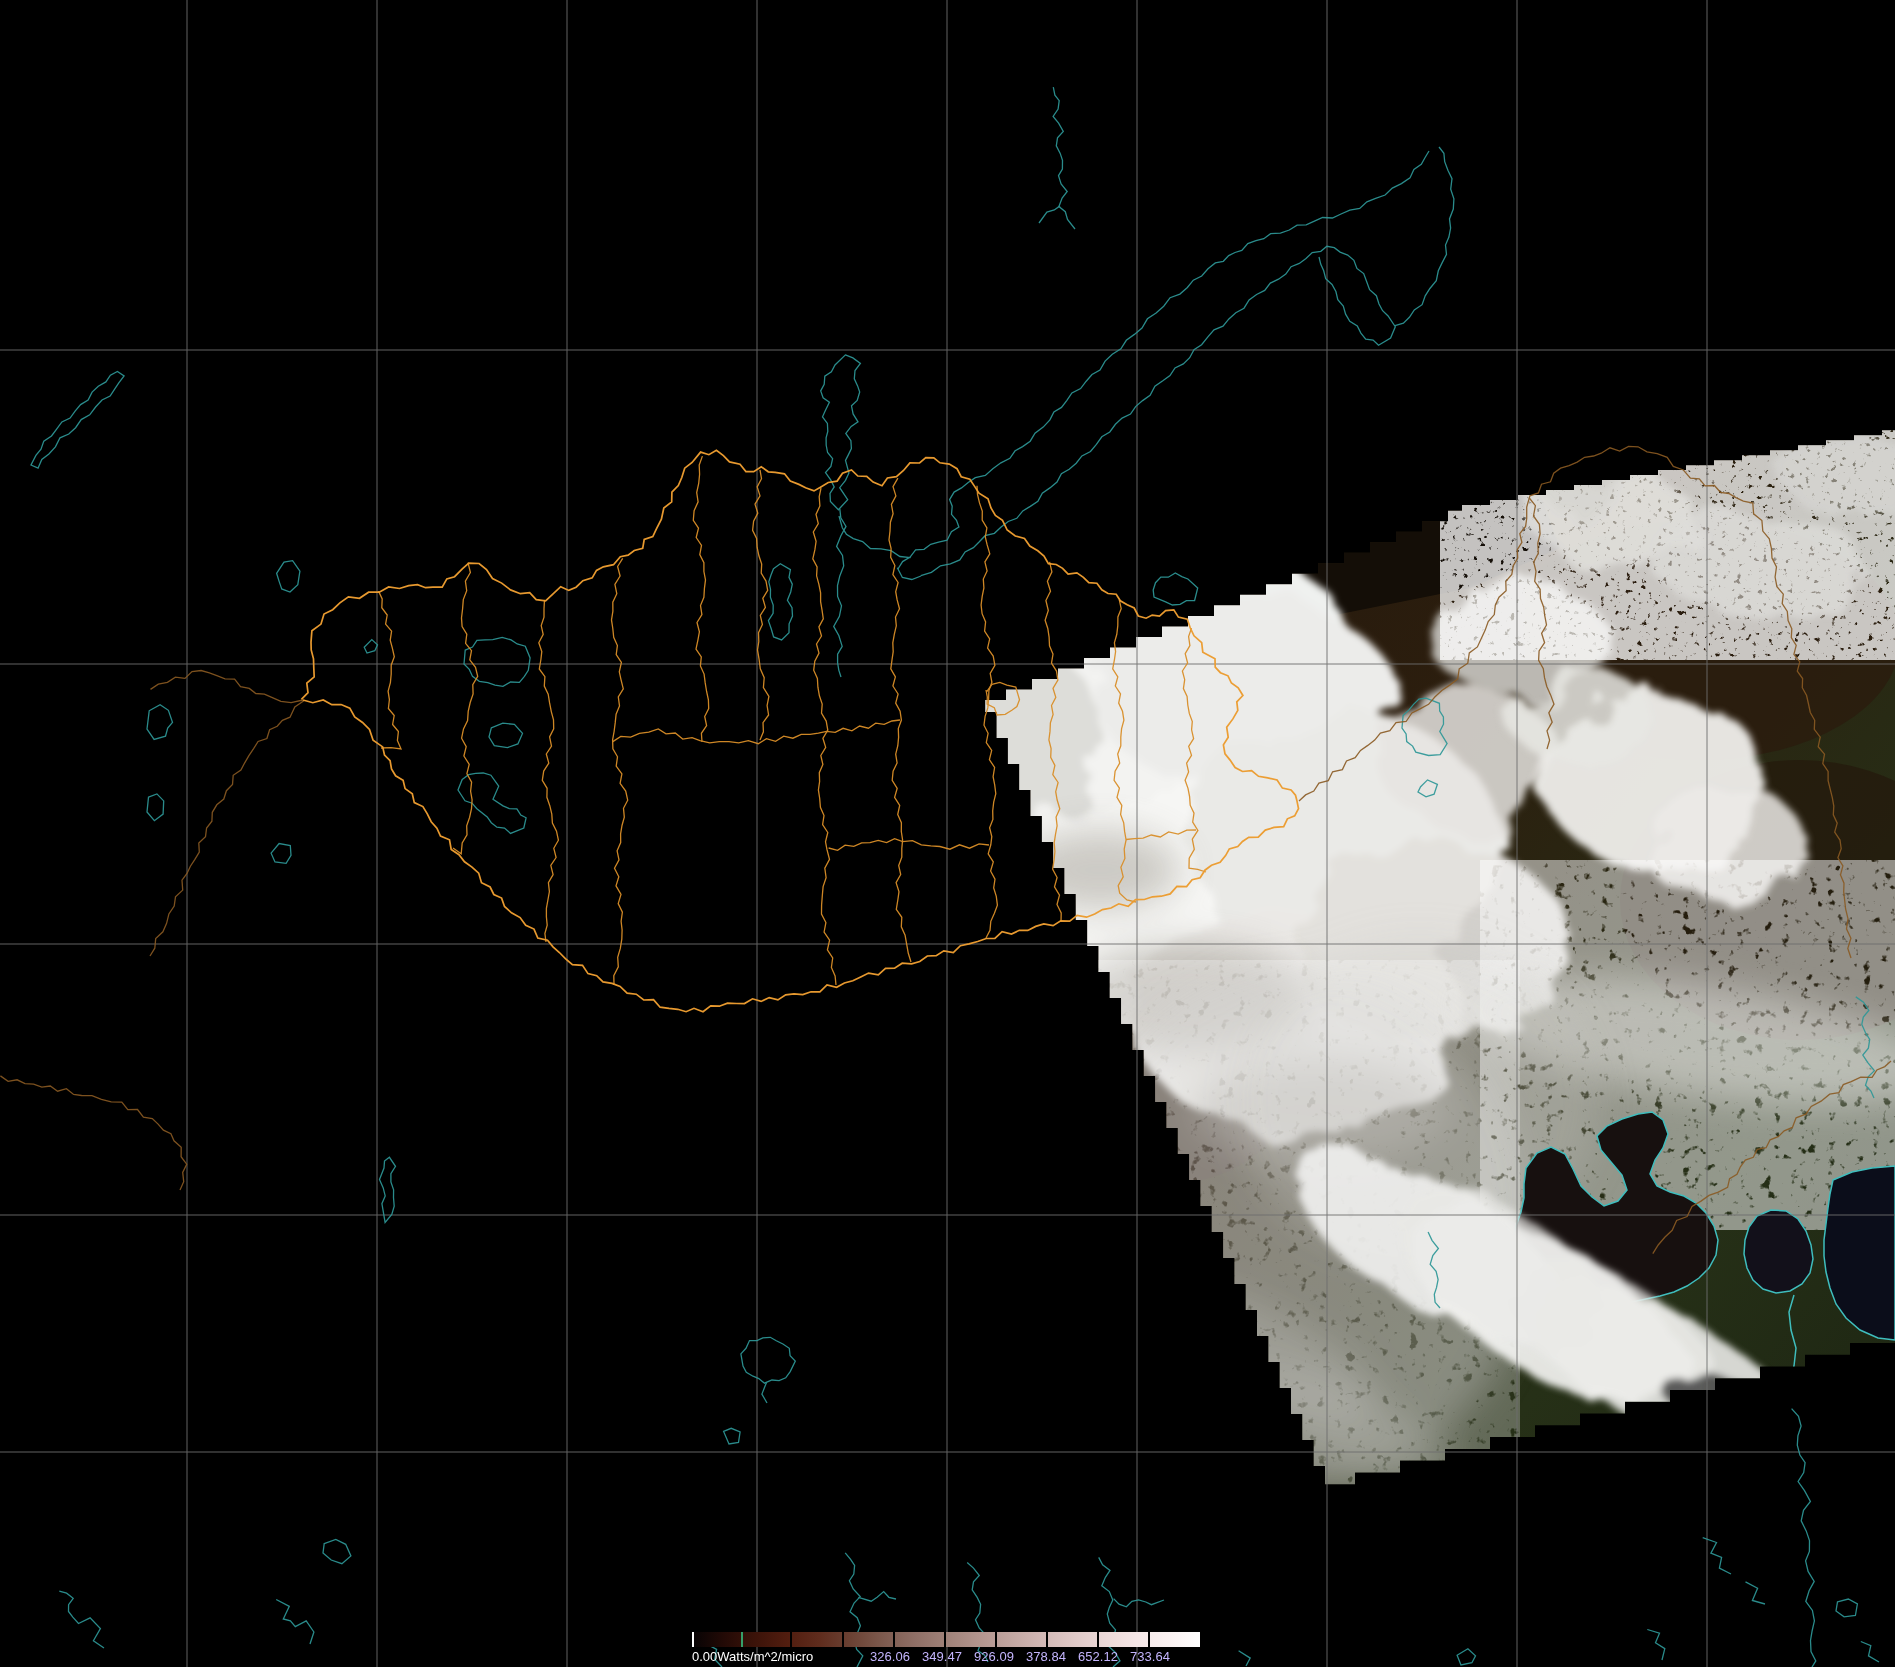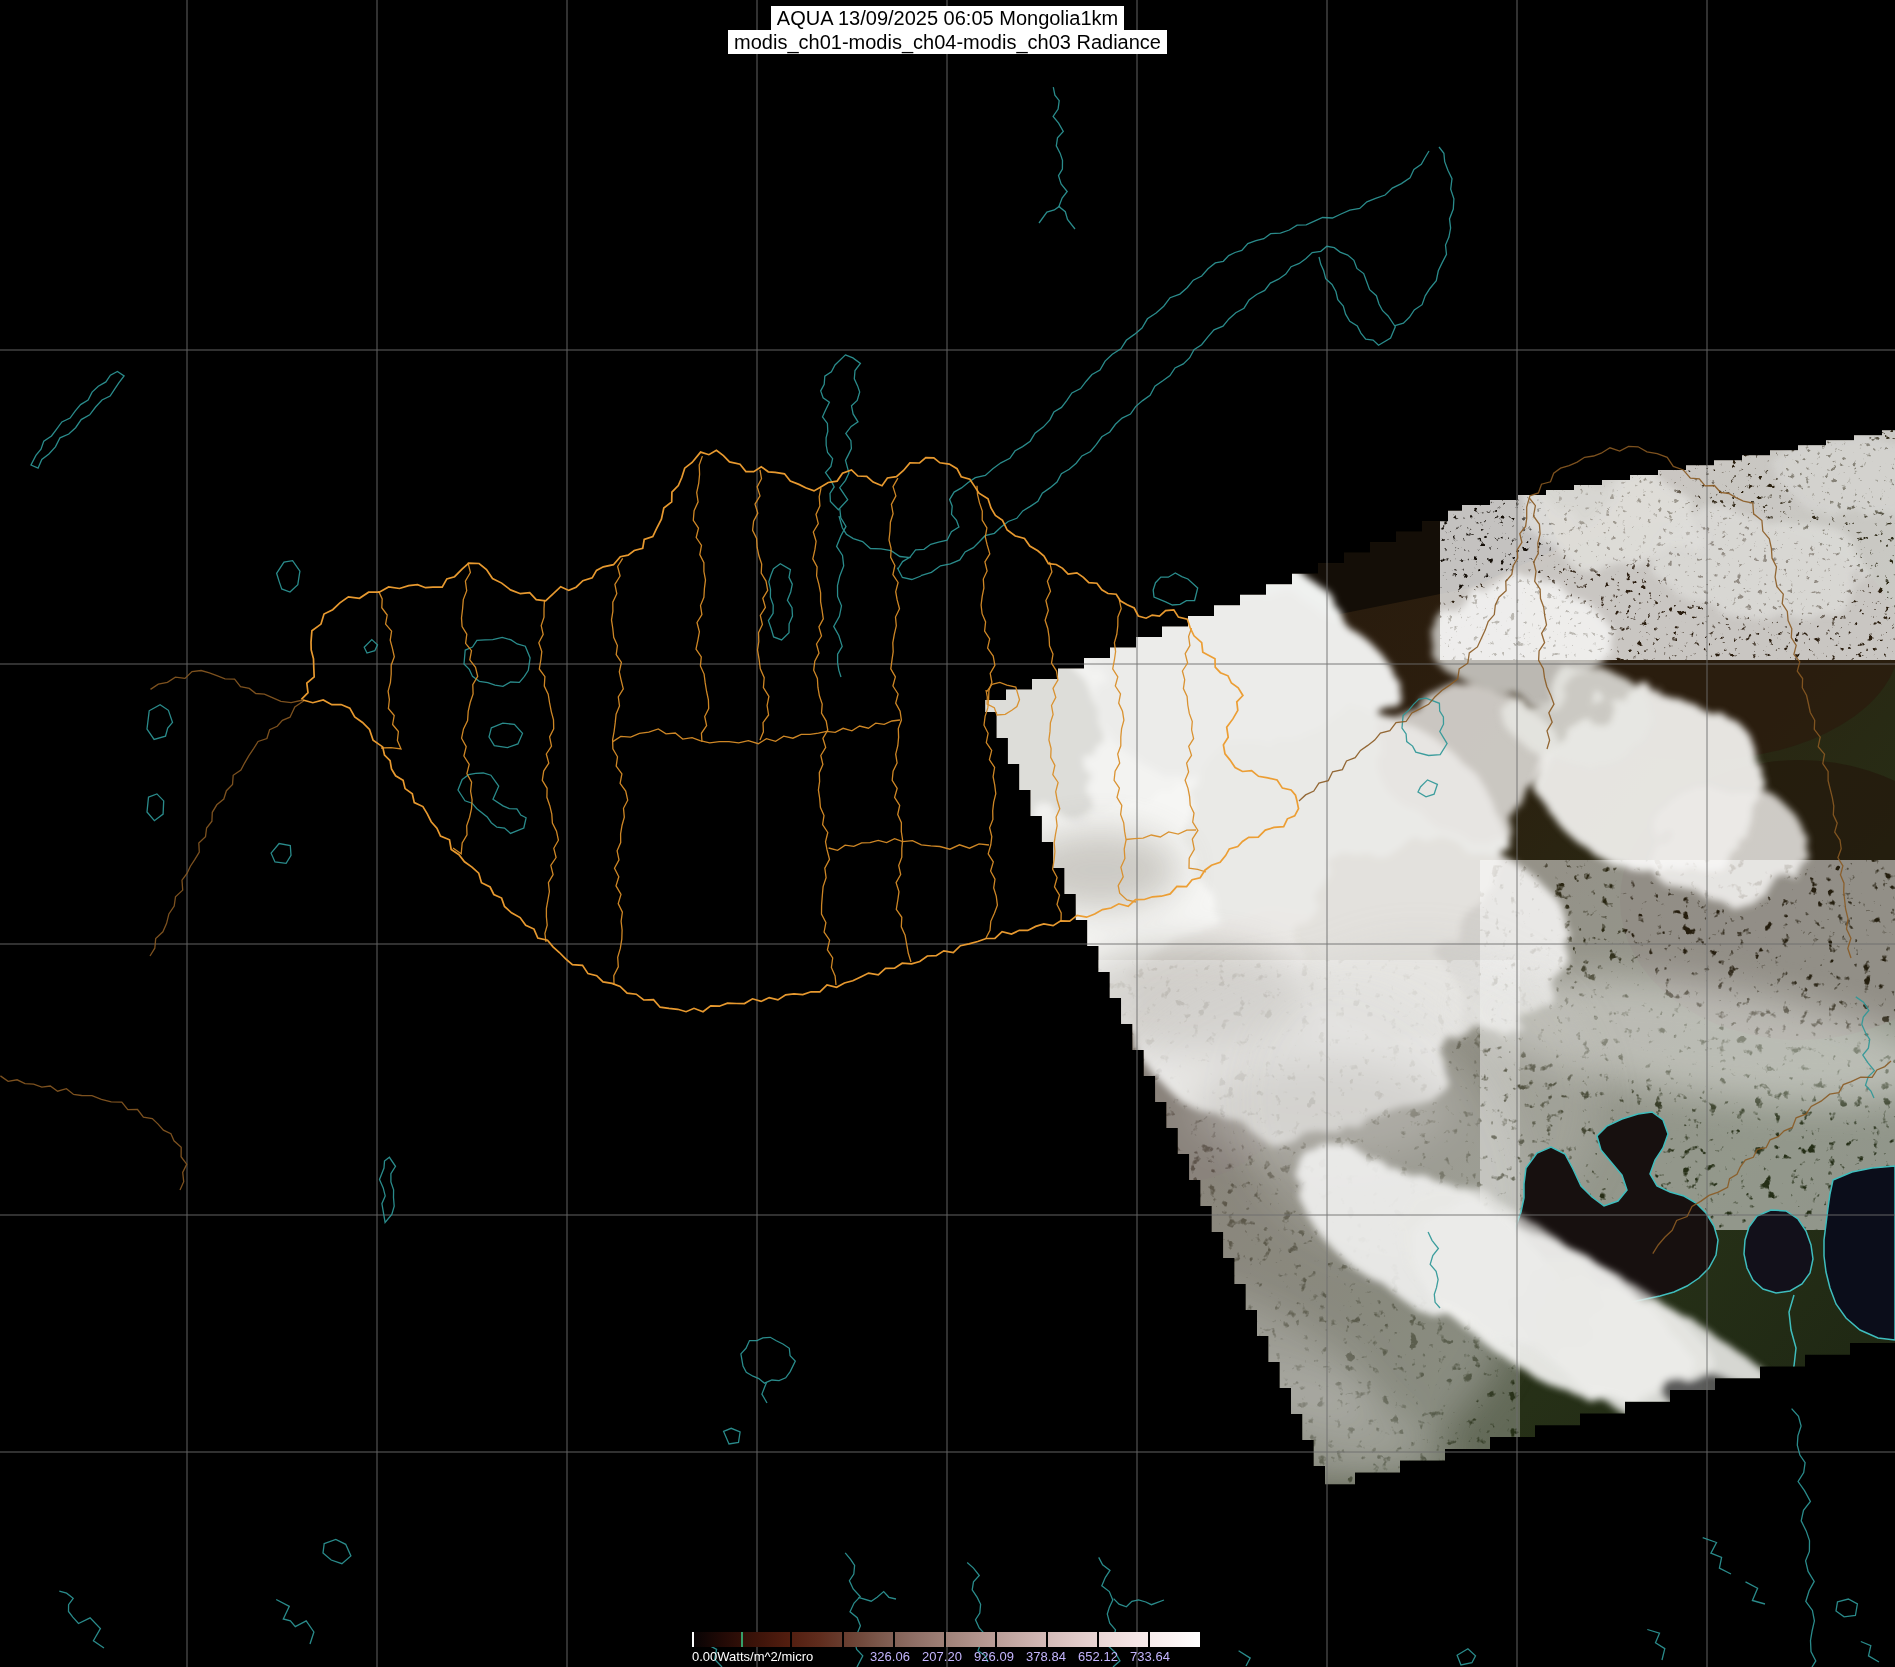--- a/index.html
+++ b/index.html
@@ -216,37 +216,33 @@
         <path d="M1191.5,628.1L1188.6,636.5L1189.9,645.6L1185.2,653.7L1187.6,663.0L1182.4,671.0L1184.7,679.7L1183.4,688.6L1187.1,696.5L1187.8,705.0L1189.3,713.4L1192.3,721.5L1191.6,729.8L1193.6,738.6L1188.7,746.4L1191.5,755.3L1186.6,763.1L1188.6,771.9L1185.1,780.2L1188.0,788.3L1189.6,796.6L1190.2,805.2L1194.0,813.1L1192.7,822.0L1197.9,830.4L1192.3,839.1L1194.3,849.3L1189.2,858.2L1189.0,868.1L1197.7,869.3L1206,872"></path>
         <path d="M828.6,848.0L837.6,850.3L845.1,845.2L853.8,846.4L861.7,842.9L870.0,842.6L878.2,840.4L886.6,842.6L894.6,838.6L902.6,841.7L912.5,840.7L921.3,844.8L930.8,845.8L939.9,846.5L949.9,849.2L959.5,844.8L969.5,848.2L979.1,843.8L989,845"></path>
         <path d="M1125.9,839.5L1134.5,838.6L1143.1,838.2L1151.3,835.0L1160.3,837.0L1168.7,831.9L1178.2,834.1L1186.8,830.1L1196,830"></path>
         <path d="M986.9,691.5L992.0,684.3L999.8,682.4L1006.9,685.1L1015.8,687.1L1019.5,699.7L1016.9,706.6L1011.8,710.3L1005.2,714.3L997.0,715.0L994.3,707.7L987.1,704.1L987.3,697.0L986,690"></path>
       </g>
     <g id="border-mn" fill="none" stroke="#ec9c30" stroke-width="1.7" opacity="0.98">
         <path d="M301.4,699.4L308.0,692.7L306.8,683.2L314.2,676.8L313.8,668.3L313.5,658.9L311.2,650.0L311.0,642.1L311.9,630.8L321.0,624.1L324.0,614.0L332.7,609.7L339.9,602.8L348.4,596.8L359.5,598.3L368.6,592.2L379.3,592.2L388.6,586.9L399.5,588.5L408.7,585.6L417.5,584.7L425.6,587.7L432.9,587.1L442.2,587.1L446.8,578.9L454.6,576.7L462.3,568.8L468.8,563.1L479.1,563.5L486.5,569.5L492.5,578.5L501.7,583.1L510.5,589.9L520.4,593.7L529.7,592.6L536.2,599.6L545.6,600.8L552.8,594.2L560.7,586.7L568.8,590.4L576.1,587.2L582.9,580.7L592.2,577.9L596.5,570.4L603.3,566.8L613.5,564.7L620.3,556.7L628.1,555.1L634.3,550.5L642.7,548.4L644.2,539.5L652.8,536.5L656.3,529.1L661.4,519.2L663.8,508.0L671.7,501.9L671.9,492.2L678.3,485.5L681.8,477.5L684.7,468.2L692.1,462.5L700.6,452.1L708.9,454.7L716.4,450.3L723.4,455.6L729.5,461.9L740.0,464.2L745.9,471.6L753.7,471.6L761.3,466.8L768.3,471.8L775.2,472.3L784.5,473.8L790.3,481.1L798.9,484.4L805.6,487.8L814.0,490.9L820.9,486.9L828.2,482.5L837.1,481.1L842.5,473.2L851.5,470.0L857.8,476.0L866.7,476.4L873.1,482.1L882.0,485.8L887.4,478.0L896.4,476.6L903.5,470.5L909.9,462.9L919.6,463.0L925.8,457.6L933.8,457.8L939.9,462.8L949.3,464.1L957.0,468.7L961.2,476.7L969.8,479.2L974.6,486.4L979.0,493.2L988.0,498.7L991.0,508.0L995.4,515.4L1002.5,520.3L1007.2,530.0L1015.3,536.0L1024.5,538.5L1029.8,546.1L1037.8,550.8L1044.0,556.1L1048.4,563.6L1056.2,564.5L1062.6,568.3L1068.1,574.2L1076.9,572.9L1083.4,577.3L1088.8,582.7L1096.9,583.2L1101.8,589.8L1108.0,593.5L1116.2,594.2L1120.3,600.8L1127.2,604.7L1134.2,608.0L1138.3,616.0L1146.1,618.2L1152.2,615.1L1159.5,616.2L1165.6,610.6L1173.8,609.8L1178.4,617.1L1187.3,619.2L1190.3,628.0L1194.0,635.8L1201.7,642.6L1202.8,652.3L1215.0,658.7L1215.2,667.2L1220.4,672.7L1228.0,675.8L1231.4,683.0L1238.2,687.8L1242.9,695.5L1236.8,701.9L1237.8,710.4L1232.9,718.9L1226.7,727.2L1228.2,737.3L1223.4,744.9L1225.0,753.9L1230.1,760.1L1235.1,767.5L1242.5,771.5L1251.6,770.6L1258.5,776.3L1267.8,777.8L1277.1,780.0L1282.4,788.1L1291.1,789.9L1295.5,795.2L1296.8,800.2L1298.5,808.7L1294.7,815.8L1287.4,818.8L1283.7,826.6L1274.0,827.4L1265.3,830.1L1258.3,837.2L1248.7,837.4L1242.5,841.5L1237.8,846.6L1229.3,848.9L1225.6,855.6L1220.1,862.3L1211.5,865.3L1204.9,870.2L1200.2,877.7L1192.1,879.8L1186.6,886.6L1176.9,886.4L1170.2,893.9L1161.3,896.2L1152.5,896.8L1144.3,899.5L1135.5,899.7L1128.2,906.3L1118.8,903.8L1111.0,908.0L1102.5,909.6L1094.7,914.0L1086.6,917.2L1077.1,915.4L1069.7,921.1L1060.7,920.8L1053.1,925.7L1043.8,923.9L1035.7,926.4L1027.8,930.4L1019.3,930.3L1011.5,934.1L1002.1,931.7L994.9,938.3L986.2,938.5L977.7,941.5L969.0,943.8L960.4,945.7L953.3,952.5L943.8,950.8L936.2,955.7L927.3,956.0L919.8,961.5L911.6,963.9L902.2,963.2L894.6,968.2L885.5,968.3L878.3,974.8L868.6,973.1L860.7,977.0L852.8,980.7L844.4,983.0L836.6,987.3L827.0,985.0L819.9,991.8L811.0,991.8L802.8,994.6L794.0,993.8L785.7,994.8L777.9,999.9L769.2,997.6L761.1,1001.4L752.5,998.8L744.5,1003.6L736.4,1003.5L727.5,1003.1L719.4,1006.2L710.7,1005.8L703.0,1011.7L694.0,1008.3L686.1,1011.7L677.8,1009.3L669.0,1008.4L660.1,1007.2L653.5,999.6L643.7,1000.0L636.3,994.2L627.1,993.1L620.1,986.5L612.0,983.4L603.0,981.9L596.7,975.7L588.0,973.6L582.5,965.4L572.4,964.7L565.4,958.7L559.4,952.5L553.0,946.9L547.5,940.2L537.8,938.1L534.0,929.1L525.7,925.3L520.1,917.6L511.5,912.8L504.5,906.5L501.6,898.1L493.8,894.5L490.1,887.0L481.5,882.7L478.7,873.1L472.0,867.1L464.5,861.8L459.0,854.7L451.2,849.4L449.5,839.8L440.5,836.1L436.9,828.1L431.2,821.7L427.3,813.9L422.9,806.6L414.3,802.6L412.3,793.7L405.1,788.6L403.1,780.4L395.6,775.8L391.5,768.9L390.1,760.7L384.5,755.0L382.7,746.9L373.1,740.3L369.5,729.5L362.5,722.5L354.7,717.0L349.8,708.1L341.1,704.5L331.8,704.7L323.2,699.9L312.8,702.7L303,700"></path>
       </g>
   </svg>
 
-  <div class="title-block">
-    <span class="title-line">AQUA 13/09/2025 06:05 Mongolia1km</span>
-    <span class="t2"><span>modis_ch01-modis_ch04-modis_ch03 Radiance</span></span>
-  </div>
 
   <div class="colorbar-wrap">
     <div class="colorbar" id="cbar" style="background: linear-gradient(to right, rgb(6, 3, 4), rgb(35, 10, 6), rgb(60, 19, 9), rgb(81, 29, 15), rgb(95, 44, 29), rgb(107, 66, 52), rgb(125, 90, 78), rgb(143, 111, 102), rgb(160, 130, 121), rgb(178, 148, 141), rgb(194, 166, 161), rgb(210, 184, 181), rgb(224, 201, 199), rgb(236, 217, 216), rgb(245, 231, 231), rgb(251, 242, 242), rgb(255, 255, 255));">
         <div class="cb-tick" style="left: 0px; background: rgb(255, 255, 255);"></div>
         <div class="cb-tick" style="left: 49px; background: rgb(53, 160, 106);"></div>
         <div class="cb-tick" style="left: 98px; background: rgb(0, 0, 0);"></div>
         <div class="cb-tick" style="left: 150px; background: rgb(0, 0, 0);"></div>
         <div class="cb-tick" style="left: 201px; background: rgb(0, 0, 0);"></div>
         <div class="cb-tick" style="left: 252px; background: rgb(0, 0, 0);"></div>
         <div class="cb-tick" style="left: 303px; background: rgb(0, 0, 0);"></div>
         <div class="cb-tick" style="left: 354px; background: rgb(0, 0, 0);"></div>
         <div class="cb-tick" style="left: 405px; background: rgb(0, 0, 0);"></div>
         <div class="cb-tick" style="left: 456px; background: rgb(0, 0, 0);"></div>
         <div class="cb-tick" style="left: 508px; background: rgb(0, 0, 0);"></div>
       </div>
     <div class="cb-labels">
       <span class="cb-unit">0.00Watts/m^2/micro</span>
-      <span id="cb-nums"><span class="cb-num" style="left: 198px;">326.06</span><span class="cb-num" style="left: 250px;">207.20</span><span class="cb-num" style="left: 302px;">926.09</span><span class="cb-num" style="left: 354px;">378.84</span><span class="cb-num" style="left: 406px;">652.12</span><span class="cb-num" style="left: 458px; text-align: center;">733.64</span></span>
+      <span id="cb-nums"><span class="cb-num" style="left: 198px;">326.06</span><span class="cb-num" style="left: 250px;">349.47</span><span class="cb-num" style="left: 302px;">926.09</span><span class="cb-num" style="left: 354px;">378.84</span><span class="cb-num" style="left: 406px;">652.12</span><span class="cb-num" style="left: 458px; text-align: center;">733.64</span></span>
     </div>
   </div>
 </div>
 
 </body></html>

